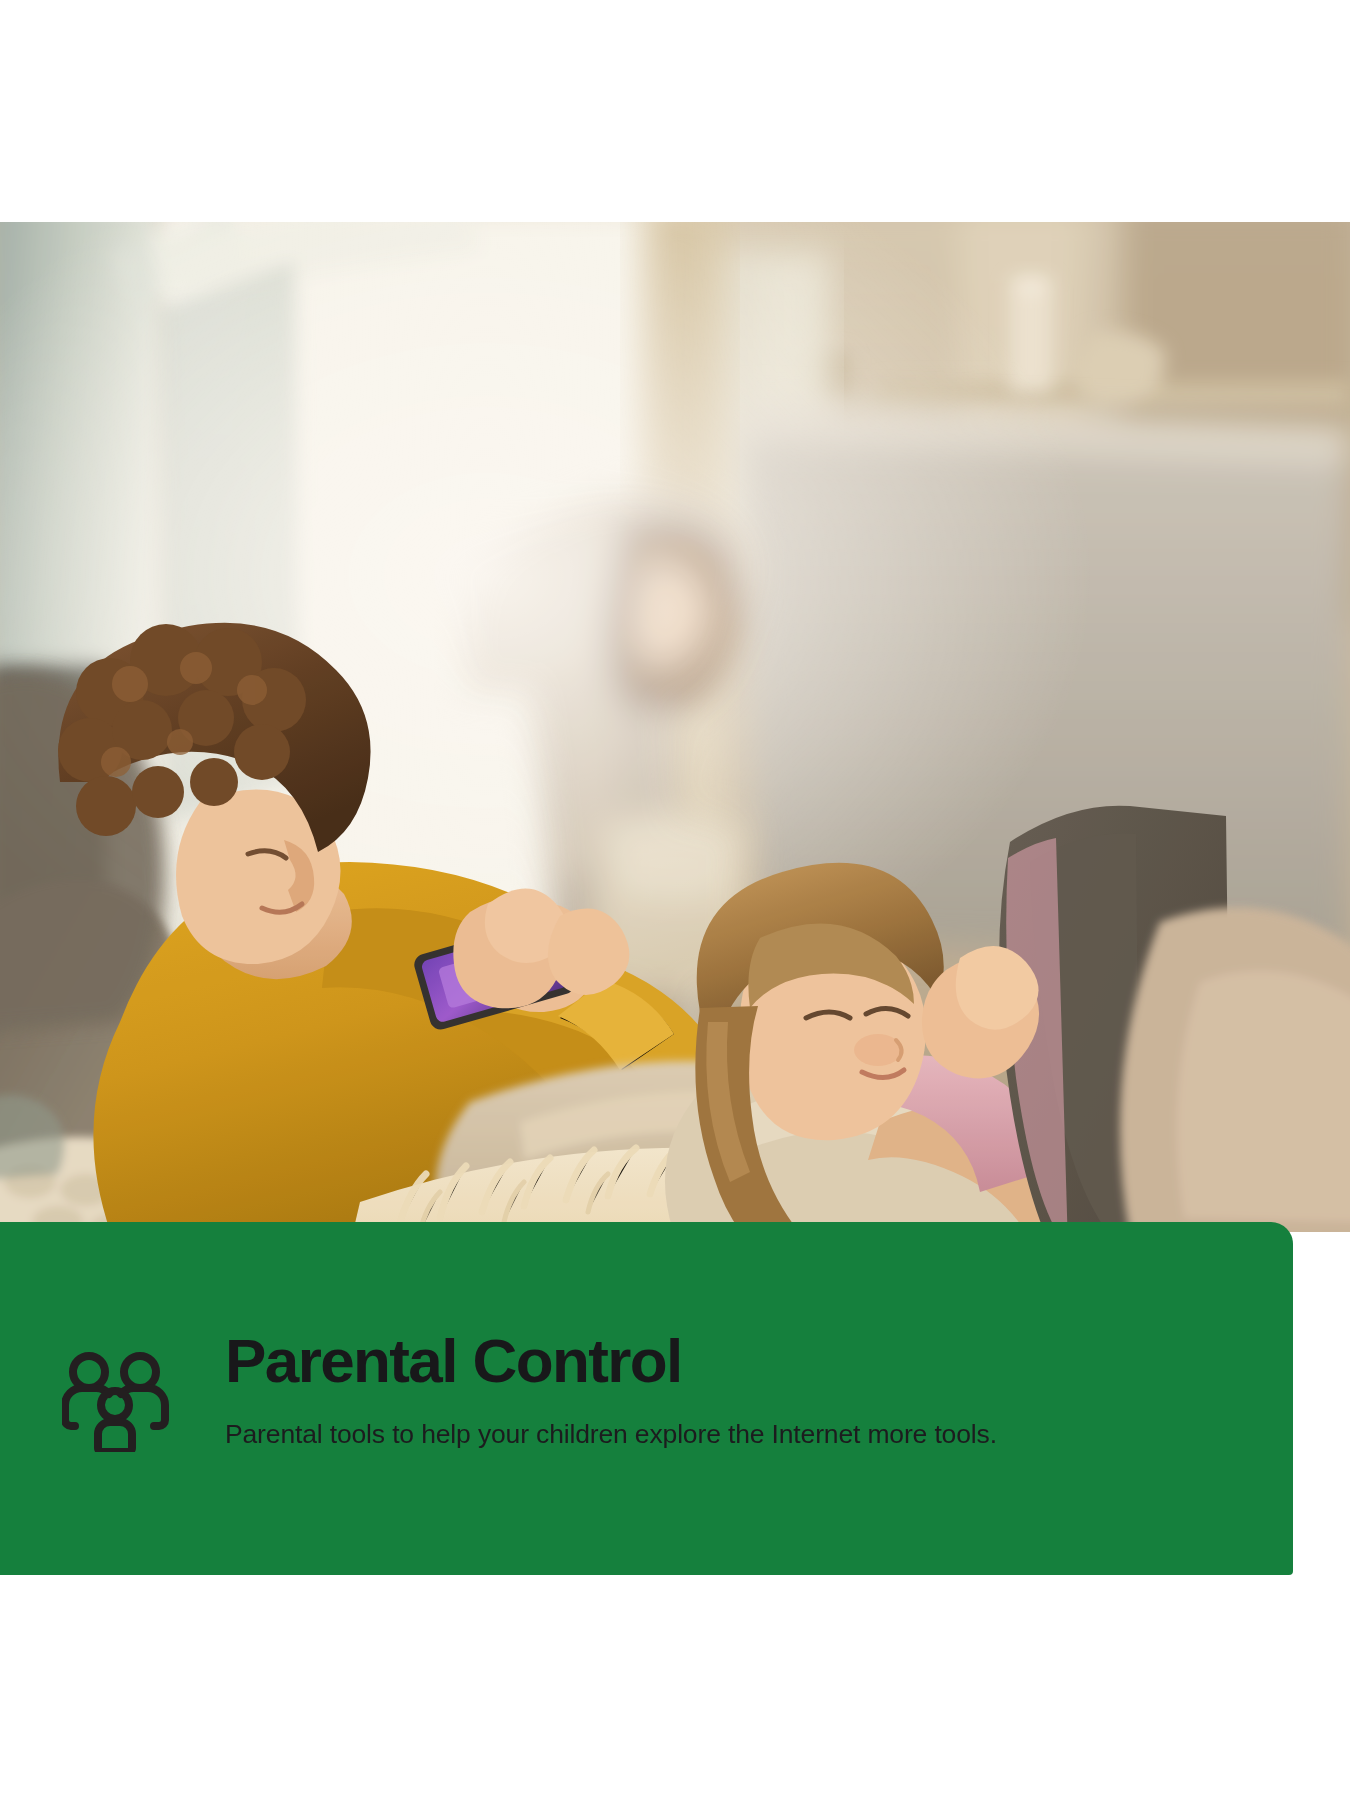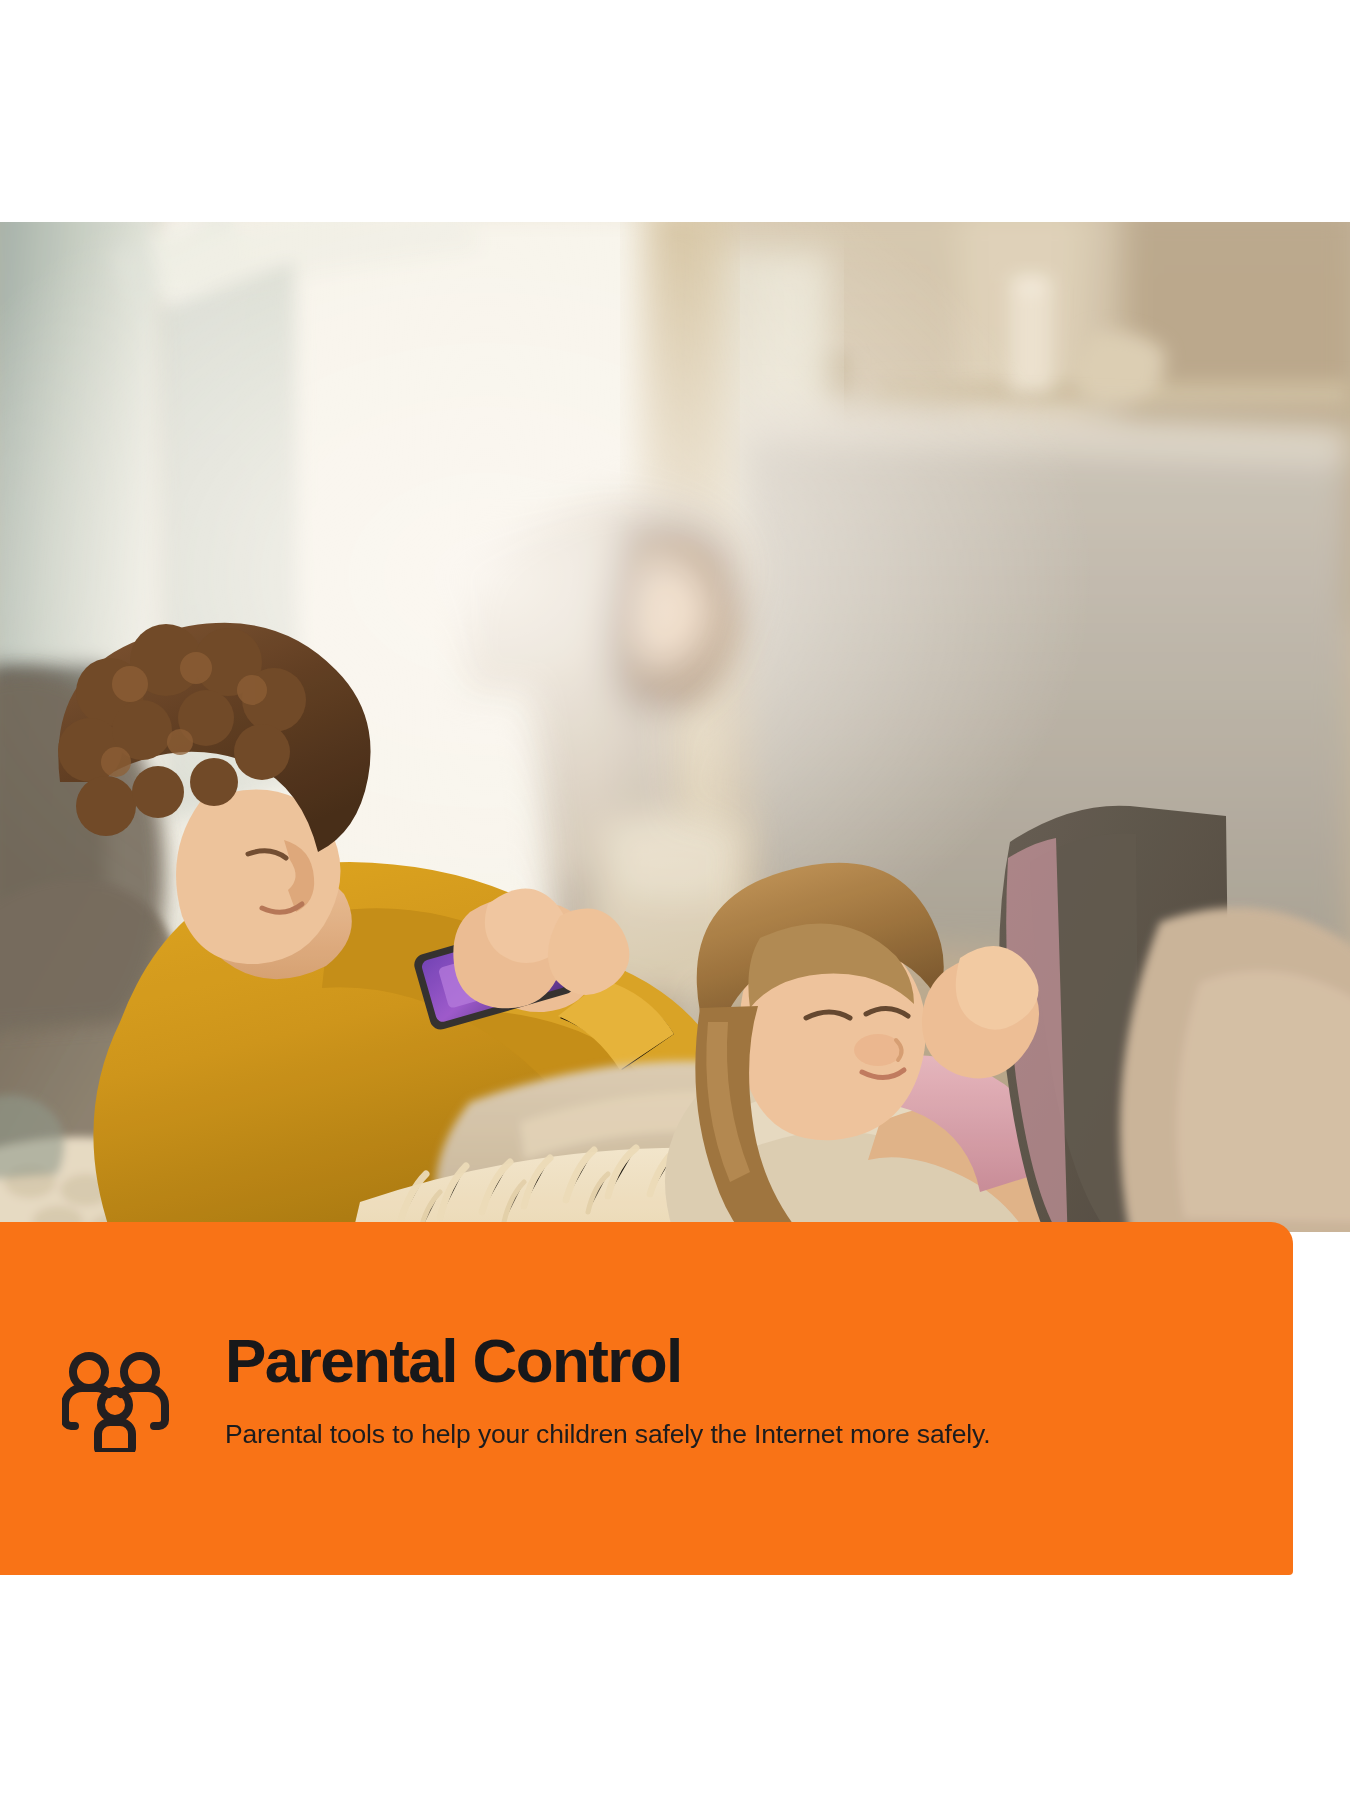--- a/index.html
+++ b/index.html
@@ -39,21 +39,21 @@
     height: 100%;
   }
 
   
   .promo-card {
     position: absolute;
     left: 0;
     top: 1222px;
     width: 1293px;
     height: 353px;
-    background: #f97316;
+    background: #15803d;
     border-top-right-radius: 22px;
     border-bottom-right-radius: 4px;
     box-sizing: border-box;
   }
 
   .promo-inner {
     position: absolute;
     left: 62px;
     top: 108px;
     right: 60px;
@@ -438,19 +438,19 @@
 
             <circle cx="53" cy="53" r="14"></circle>
 
             <path d="M36 96 V82 a12 12 0 0 1 12 -12 h10 a12 12 0 0 1 12 12 v14 a4 4 0 0 1 -4 4 H40 a4 4 0 0 1 -4 -4 z"></path>
           </g>
         </svg>
       </div>
 
       <div class="promo-text">
         <h1 class="promo-title">Parental Control</h1>
-        <p class="promo-subtitle">Parental tools to help your children safely the Internet more safely.</p>
+        <p class="promo-subtitle">Parental tools to help your children explore the Internet more tools.</p>
       </div>
 
     </div>
   </div>
 
 </div>
 
 </body></html>

